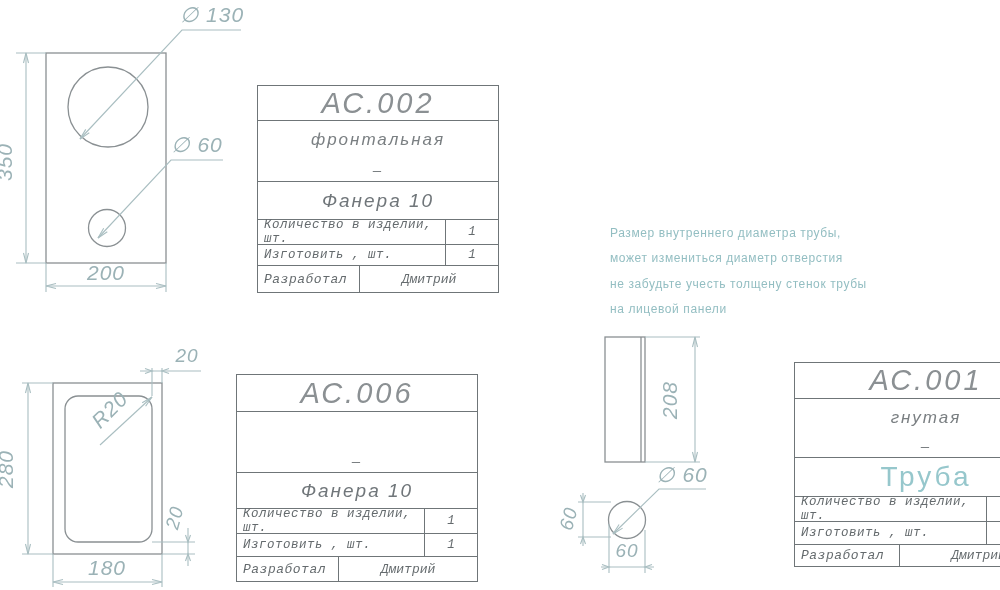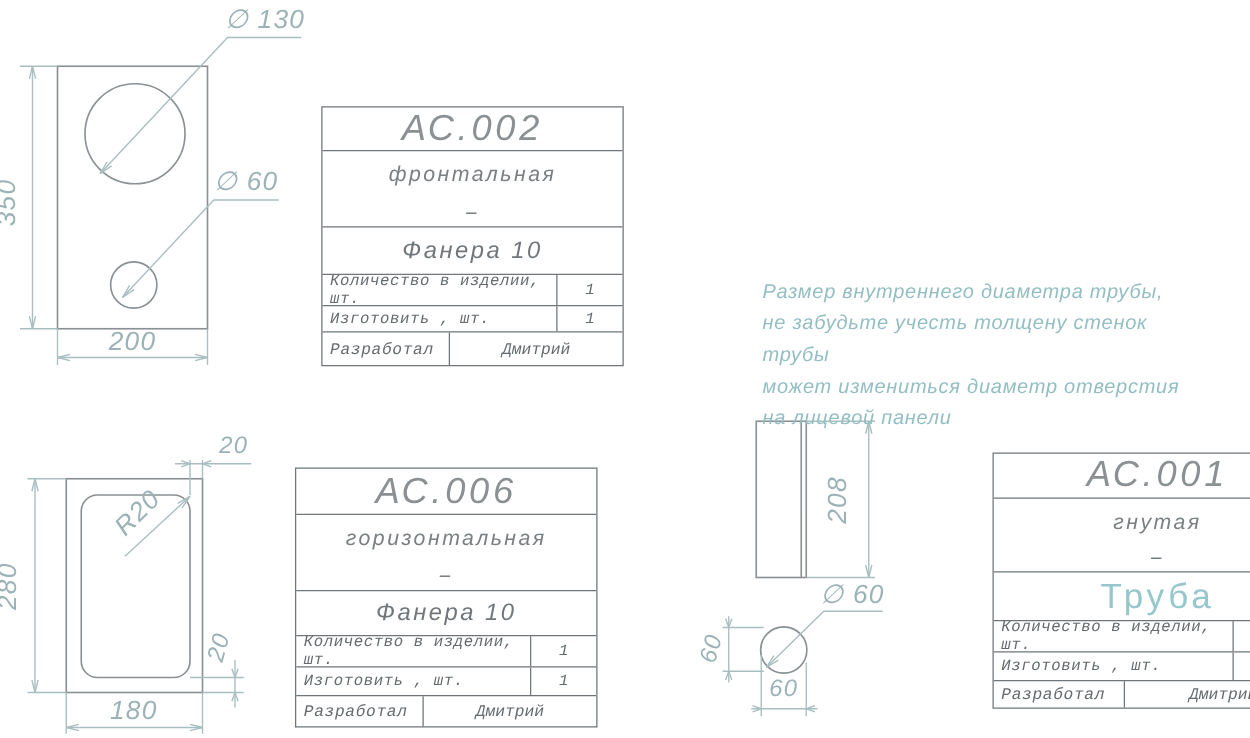--- a/index.html
+++ b/index.html
@@ -10,21 +10,21 @@
   
   .ol{stroke:#8a9093;fill:none;stroke-width:1.3px;}
   .dl{stroke:#a9bec1;fill:none;stroke-width:1.1px;}
   svg text{font-family:"Liberation Sans", sans-serif;font-style:italic;fill:#9bb2b6;
            letter-spacing:1px;}
   text.dim{font-size:21px;}
   text.dims{font-size:19px;}
 
   
   .note{position:absolute;left:610px;top:221px;width:360px;color:#93bec2;
-        font-style:italic;font-size:16px;line-height:25.3px;letter-spacing:0.6px;}
+        font-size:12px;line-height:25.3px;letter-spacing:0.6px;}
 
   
   .tblock{position:absolute;border:1.5px solid #6f7578;box-sizing:border-box;
           display:flex;flex-direction:column;color:#646a6d;font-style:italic;background:transparent;}
   .tb-code{border-bottom:1.5px solid #6f7578;box-sizing:border-box;display:flex;
            align-items:center;justify-content:center;font-size:29px;color:#8b9093;
            letter-spacing:3px;}
   .tb-name{border-bottom:1.5px solid #6f7578;box-sizing:border-box;position:relative;
            text-align:center;font-size:17px;color:#7a7f82;letter-spacing:2px;}
   .tb-name .nm{display:block;margin-top:9px;text-align:center;}
@@ -131,22 +131,22 @@
 
       <path d="M609 524 V573 M645 530 V573 M601 567 H654" class="dl"></path>
       <polyline points="602,564.5 609,567 602,569.5" class="dl"></polyline>
       <polyline points="652,564.5 645,567 652,569.5" class="dl"></polyline>
       <text class="dims" x="627" y="557" text-anchor="middle">60</text>
     </g>
   </svg>
 
   <div class="note">
     <div>Размер  внутреннего  диаметра  трубы,</div>
+    <div>может  измениться  диаметр  отверстия</div>
     <div>не  забудьте  учесть  толщену  стенок  трубы</div>
-    <div>может  измениться  диаметр  отверстия</div>
     <div>на  лицевой  панели</div>
   </div>
 
   <div class="tblock" style="left:257px;top:85px;width:242px;height:208px;">
     <div class="tb-code" style="height:35px;">АС.002</div>
     <div class="tb-name" style="height:61px;">
       <span class="nm">фронтальная</span>
       <span class="dash">–</span>
     </div>
     <div class="tb-mat" style="height:38px;">Фанера  10</div>
@@ -160,21 +160,20 @@
     </div>
     <div class="tb-row dev" style="flex:1;">
       <div class="lbl" style="width:102px;">Разработал</div>
       <div class="val">Дмитрий</div>
     </div>
   </div>
 
   <div class="tblock" style="left:212px;top:374px;width:242px;height:208px;margin-left:24px;">
     <div class="tb-code" style="height:37px;">АС.006</div>
     <div class="tb-name" style="height:61px;">
-      <span class="nm">горизонтальная</span>
       <span class="dash">–</span>
     </div>
     <div class="tb-mat" style="height:36px;">Фанера  10</div>
     <div class="tb-row" style="height:25px;">
       <div class="lbl" style="width:188px;">Количество  в  изделии,  шт.</div>
       <div class="val">1</div>
     </div>
     <div class="tb-row" style="height:23px;">
       <div class="lbl" style="width:188px;">Изготовить  ,  шт.</div>
       <div class="val">1</div>

